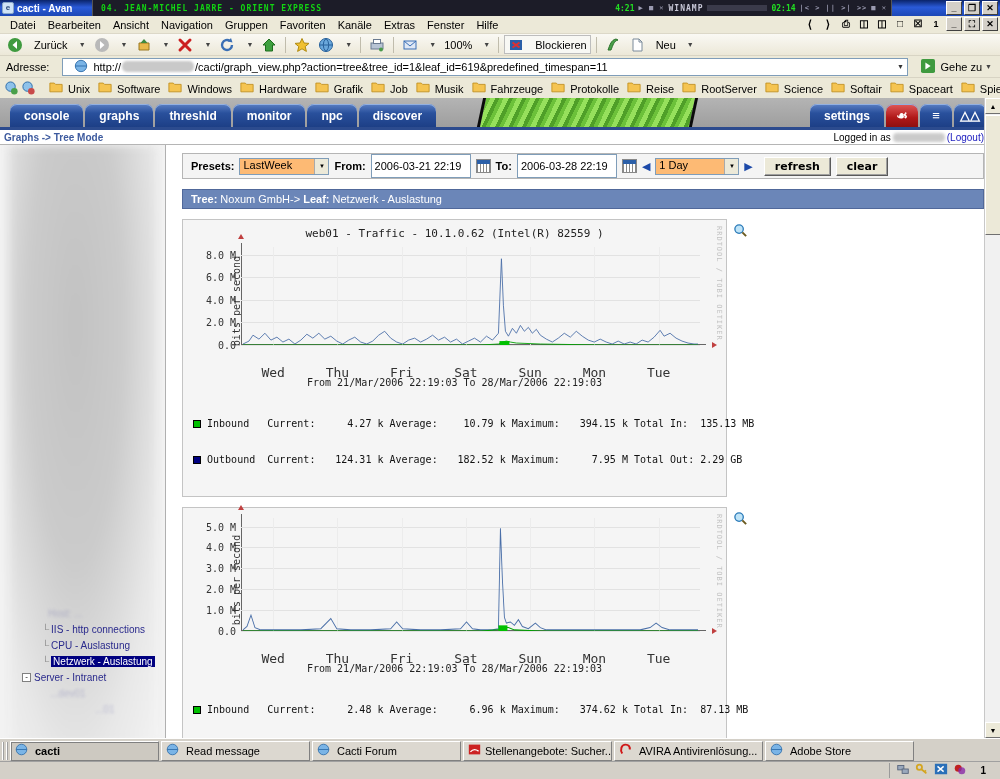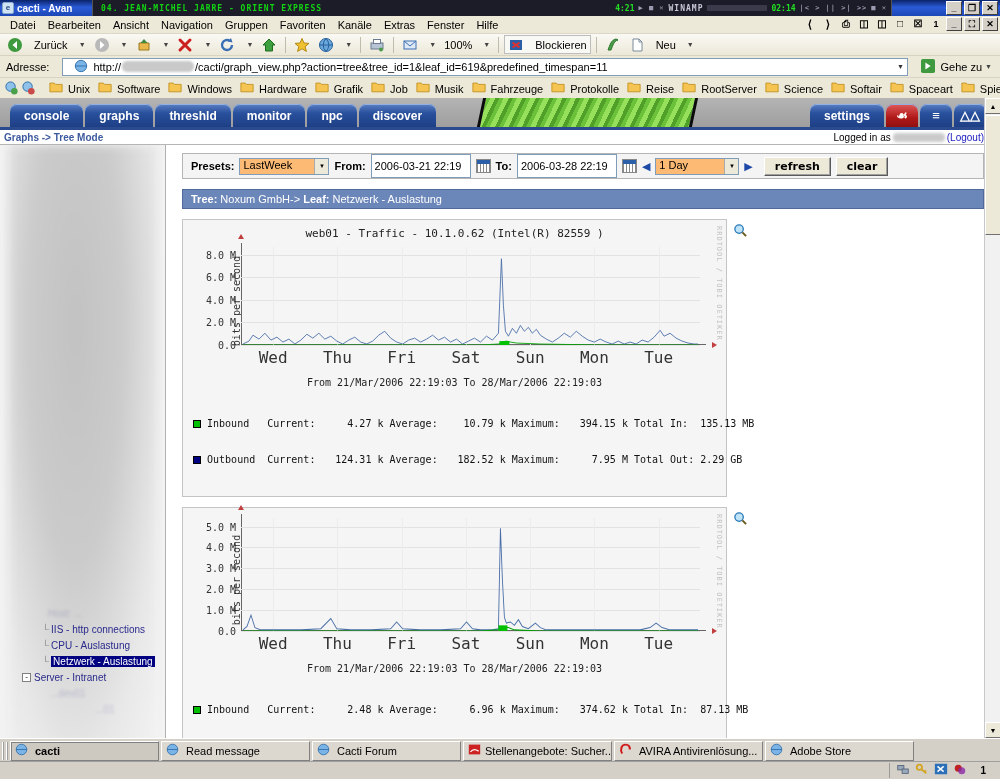--- a/index.html
+++ b/index.html
@@ -231,22 +231,22 @@
     position: absolute; left: -3px; top: -9px; width: 0; height: 0;
     border-left: 3px solid transparent; border-right: 3px solid transparent;
     border-bottom: 5px solid #c04040;
   }
   .arrowright {
     position: absolute; right: -11px; bottom: -3px; width: 0; height: 0;
     border-top: 3px solid transparent; border-bottom: 3px solid transparent;
     border-left: 5px solid #c04040;
   }
   .xtick {
-    position: absolute; top: 100%; margin-top: 3px; transform: translateX(-50%);
-    font-family: "DejaVu Sans Mono", monospace; font-size: 16px; color: #333;
+    position: absolute; top: 100%; margin-top: 20px; transform: translateX(-50%);
+    font-family: "DejaVu Sans Mono", monospace; font-size: 13px; color: #333;
   }
   .daterange {
     text-align: center; font-family: "DejaVu Sans Mono", monospace;
     font-size: 10px; color: #222; margin-top: 16px;
   }
   .legend {
     font-family: "DejaVu Sans Mono", monospace; font-size: 10px; color: #111;
     margin: 6px 0 2px 8px; line-height: 12px; white-space: pre;
   }
   .legend .sw { display: inline-block; width: 8px; height: 8px; border: 1px solid #000; vertical-align: -1px; }

